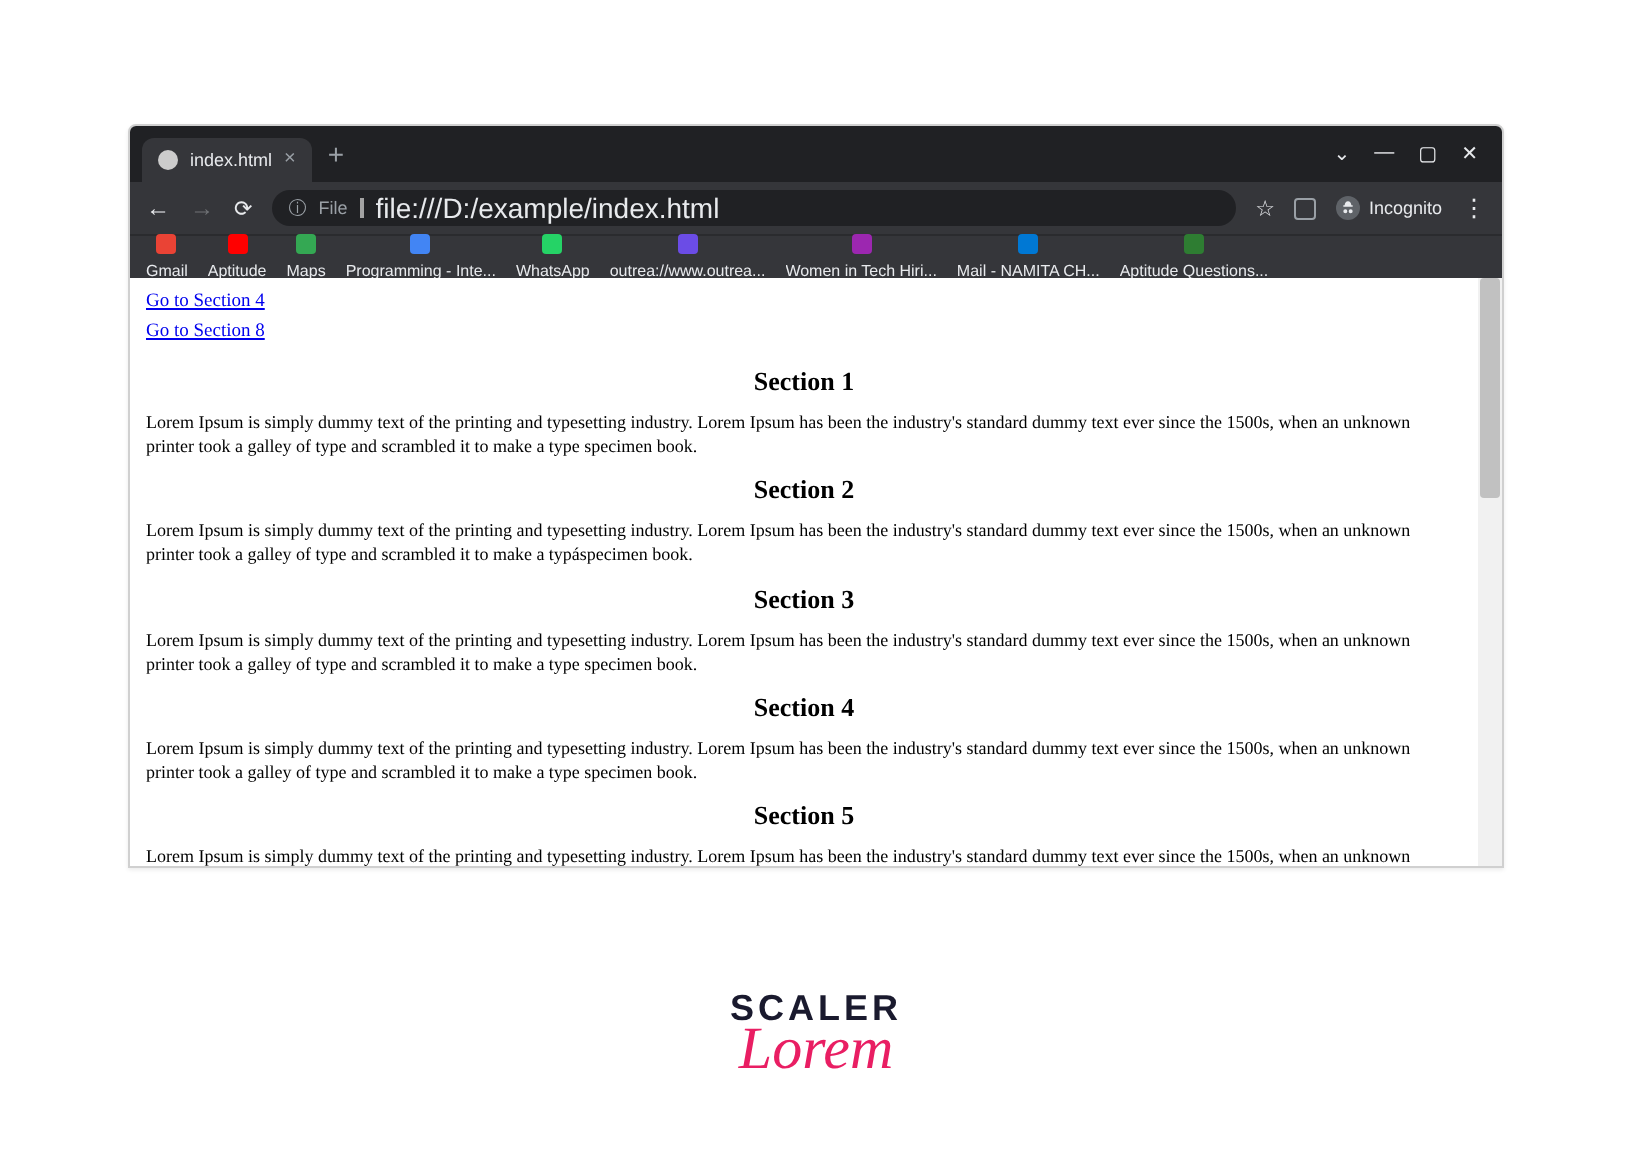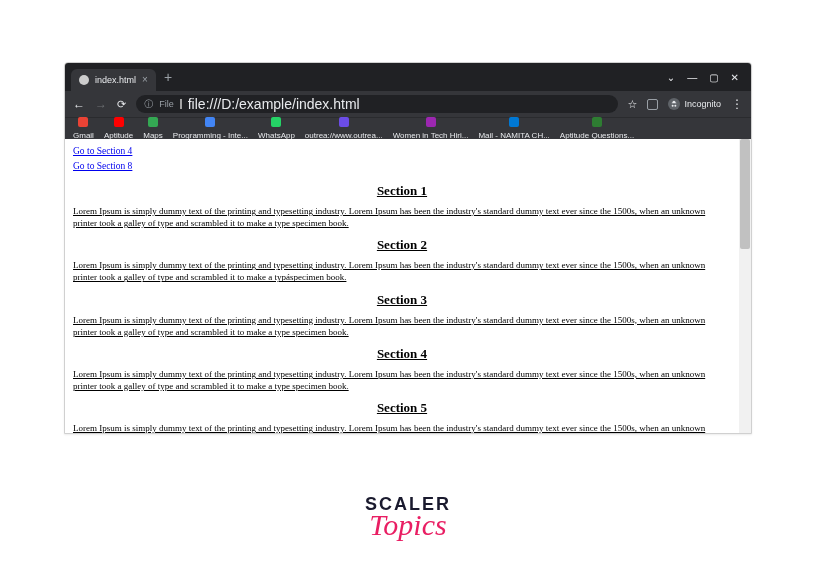--- a/index.html
+++ b/index.html
@@ -35,21 +35,21 @@
 
   
   .bookmarks { height: 22px; background: #35363a; border-top: 1px solid #2a2b2e; display: flex; align-items: center; padding: 0 8px; gap: 10px; }
   .bm { display: flex; align-items: center; gap: 4px; cursor: pointer; flex-direction: column; }
   .bm-icon { width: 10px; height: 10px; border-radius: 2px; flex-shrink: 0; }
   .bm-label { color: #e8eaed; font-size: 8px; white-space: nowrap; max-width: 78px; overflow: hidden; text-overflow: ellipsis; }
   .scrollbar-track { position: absolute; right: 0; top: 76px; bottom: 0; width: 12px; background: #f1f1f1; }
   .scrollbar-thumb { position: absolute; left: 1px; right: 1px; top: 0; height: 110px; background: #c1c1c1; border-radius: 2px; }
 
   
-  .viewport { position: absolute; top: 76px; left: 0; right: 12px; bottom: 0; background: #fff; overflow: hidden; padding: 6px 8px; font-family: "Times New Roman", Times, serif; font-size: 10px; color: #000; text-decoration: underline; }
+  .viewport { position: absolute; top: 76px; left: 0; right: 12px; bottom: 0; background: #fff; overflow: hidden; padding: 6px 8px; font-family: "Times New Roman", Times, serif; font-size: 10px; color: #000; }
   .viewport a.anchor { color: #0000ee; text-decoration: underline; font-size: 9.5px; display: inline-block; margin-bottom: 4px; }
   .viewport h2.sec-h { font-size: 13px; font-weight: bold; margin: 8px 0 6px; text-align: center; }
   .viewport p.sec-p { font-size: 9px; line-height: 1.35; margin-bottom: 4px; }
 
   
   .brand { position: absolute; left: 50%; top: 466px; transform: translateX(-50%); text-align: center; }
   .brand-top { font-family: Arial, sans-serif; font-weight: 800; font-size: 18px; letter-spacing: 2px; color: #1a1a2e; line-height: 1; margin-top: 29px; }
   .brand-bot { font-family: "Brush Script MT", cursive; font-size: 30px; color: #e91e63; line-height: 0.9; margin-top: -2px; font-style: italic; }
 </style>
 </head>
@@ -137,14 +137,14 @@
 
   <div class="viewport" id="viewport"><a class="anchor" href="#">Go to Section 4</a><br><a class="anchor" href="#">Go to Section 8</a><br><h2 class="sec-h">Section 1</h2><p class="sec-p">Lorem Ipsum is simply dummy text of the printing and typesetting industry. Lorem Ipsum has been the industry's standard dummy text ever since the 1500s, when an unknown printer took a galley of type and scrambled it to make a type specimen book.</p><h2 class="sec-h">Section 2</h2><p class="sec-p">Lorem Ipsum is simply dummy text of the printing and typesetting industry. Lorem Ipsum has been the industry's standard dummy text ever since the 1500s, when an unknown printer took a galley of type and scrambled it to make a typáspecimen book.</p><h2 class="sec-h">Section 3</h2><p class="sec-p">Lorem Ipsum is simply dummy text of the printing and typesetting industry. Lorem Ipsum has been the industry's standard dummy text ever since the 1500s, when an unknown printer took a galley of type and scrambled it to make a type specimen book.</p><h2 class="sec-h">Section 4</h2><p class="sec-p">Lorem Ipsum is simply dummy text of the printing and typesetting industry. Lorem Ipsum has been the industry's standard dummy text ever since the 1500s, when an unknown printer took a galley of type and scrambled it to make a type specimen book.</p><h2 class="sec-h">Section 5</h2><p class="sec-p">Lorem Ipsum is simply dummy text of the printing and typesetting industry. Lorem Ipsum has been the industry's standard dummy text ever since the 1500s, when an unknown printer took a</p></div>
   <div class="scrollbar-track">
     <div class="scrollbar-thumb"></div>
   </div>
 
 </div>
 
 <div class="brand">
   <div class="brand-top">SCALER</div>
-  <div class="brand-bot">Topics</div>
+  <div class="brand-bot">Lorem</div>
 </div>
 
 </body></html>

